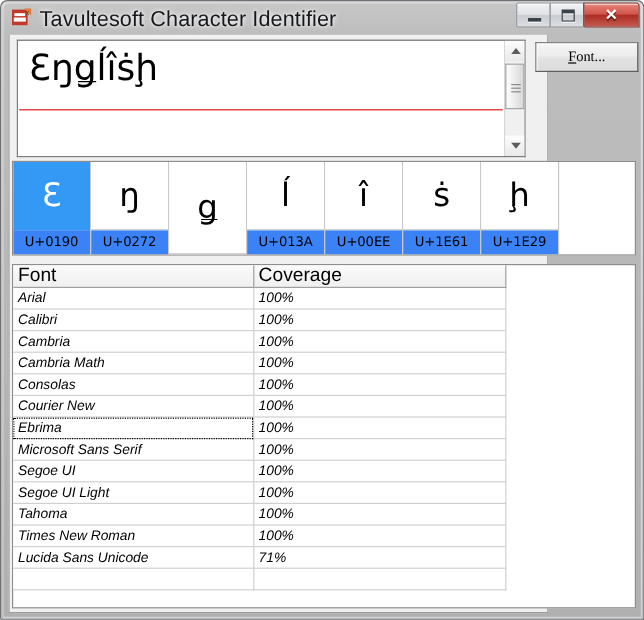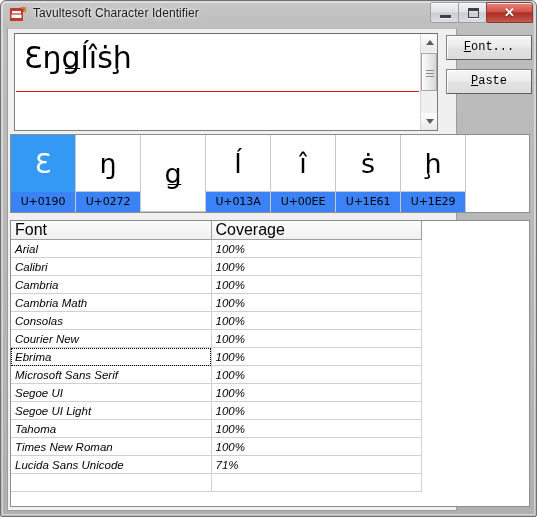--- a/index.html
+++ b/index.html
@@ -44,21 +44,21 @@
   }
   #title-icon {
     position: absolute;
     left: 9px; top: 5px;
     width: 17px; height: 17px;
   }
   #title-text {
     position: absolute;
     left: 32px;
     top: 5px;
-    font-size: 12px;
+    font-size: 18px;
     color: #16181c;
     letter-spacing: .1px;
     white-space: nowrap;
     text-shadow: 0 0 3px rgba(255,255,255,.95), 0 0 6px rgba(255,255,255,.8);
   }
 
   
   #win-buttons {
     position: absolute;
     top: 1px;
@@ -183,21 +183,21 @@
     width: 86px; height: 25px;
     box-sizing: border-box;
     background: linear-gradient(180deg,#f6f6f6 0%, #ececec 45%, #e2e2e2 55%, #dcdcdc 100%);
     border: 1px solid #848484;
     border-right-color:#5f5f5f; border-bottom-color:#5f5f5f;
     font-size: 12px;
     color: #000;
     line-height: 23px;
     text-align: center;
     box-shadow: inset 1px 1px 0 #ffffff;
-    font-family: Liberation Mono, monospace;
+    font-family: Liberation Serif, serif;
   }
   #btn-font  { left: 438px; top: 6px; }
   #btn-paste { left: 438px; top: 40px; }
   .dlgbtn u { text-decoration: underline; }
 
   
   #charstrip {
     position: absolute;
     left: 2px; top: 105px;
     width: 520px; height: 79px;
@@ -338,21 +338,20 @@
             <i style="top:19px"></i>
             <i style="top:22px"></i>
         </div>
         <div class="sb-arrow down">
           <span class="sb-tri"></span>
         </div>
       </div>
     </div>
 
     <div class="dlgbtn" id="btn-font"><u>F</u><span>ont...</span></div>
-    <div class="dlgbtn" id="btn-paste"><u>P</u><span>aste</span></div>
 
     <div id="charstrip">
       <div id="tiles">
           <div class="tile selected">
             <div class="glyph">Ɛ</div>
             <div class="code">U+0190</div>
           </div>
           <div class="tile">
             <div class="glyph">ŋ</div>
             <div class="code">U+0272</div>

